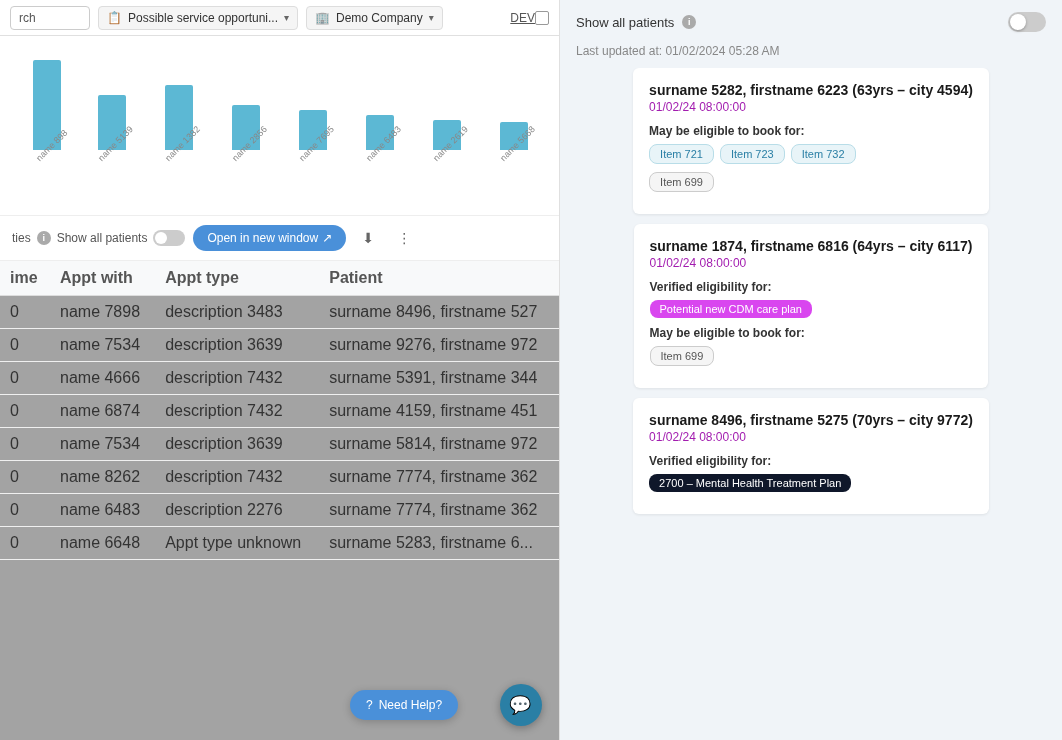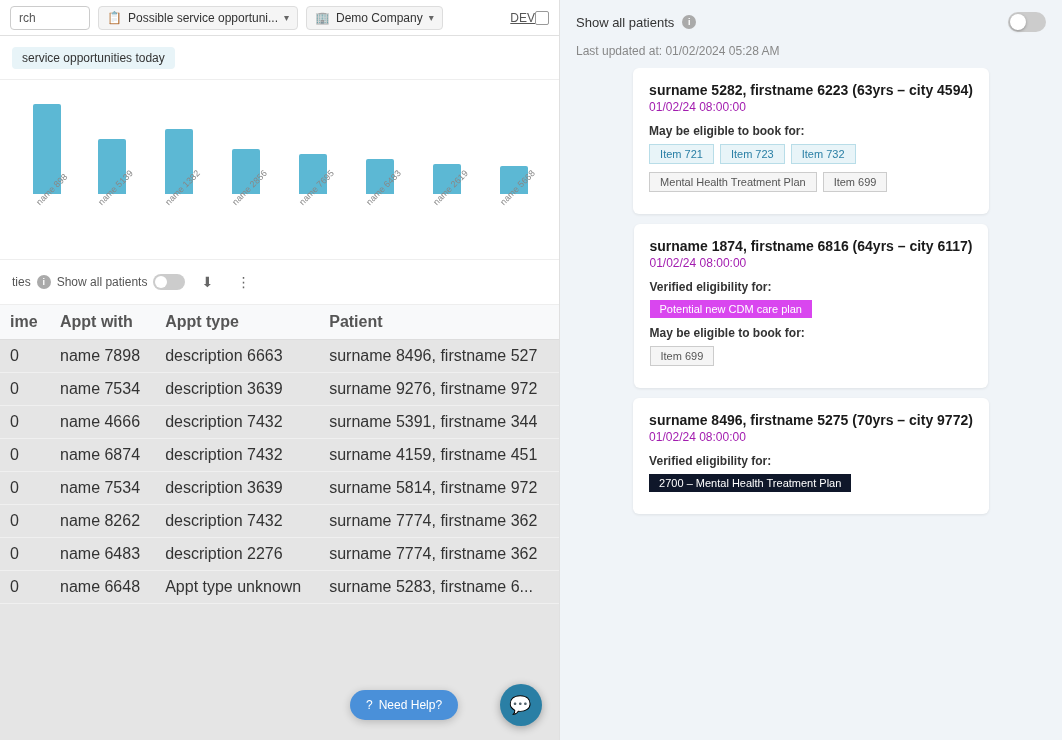--- a/index.html
+++ b/index.html
@@ -123,21 +123,21 @@
       transform-origin: top left;
       white-space: nowrap;
       margin-top: 4px;
       margin-left: 14px;
     }
 
     
     .table-section {
       flex: 1;
       overflow-y: auto;
-      background: #e5e5e5;
+      background: #a3a3a3;
     }
 
     .table-controls {
       display: flex;
       align-items: center;
       padding: 8px 12px;
       gap: 8px;
       border-bottom: 1px solid #eee;
       background: #fff;
     }
@@ -314,21 +314,21 @@
 
     .tags {
       display: flex;
       flex-wrap: wrap;
       gap: 6px;
       margin-bottom: 8px;
     }
 
     .tag {
       padding: 3px 10px;
-      border-radius: 0;
+      border-radius: 8px;
       font-size: 11px;
       font-weight: 500;
     }
 
     .tag-light {
       background: #e8f4f8;
       color: #2a7fa5;
       border: 1px solid #b8dde8;
     }
 
@@ -399,23 +399,20 @@
       <span class="icon">🏢</span>
       <span>Demo Company</span>
       <span class="chevron">▾</span>
     </div>
     <div class="dev-badge">
       <span>DEV</span>
       <div class="dev-checkbox"></div>
     </div>
   </div>
 
-  <div class="opportunities-header">
-    <div class="opp-label">service opportunities today</div>
-  </div>
 
   <div class="chart-area">
     <div class="chart-bars" id="chart-bars">
     <div class="bar-group">
           <div class="bar" style="height: 90px;"></div>
           <div class="bar-label">name 898</div>
         </div>
         <div class="bar-group">
           <div class="bar" style="height: 55px;"></div>
           <div class="bar-label">name 5139</div>
@@ -451,38 +448,42 @@
   <div class="table-section">
     <div class="table-controls">
       <div class="table-controls-left">
         <span>ties</span>
         <div class="info-icon">i</div>
         <span>Show all patients</span>
         <div class="toggle-switch">
           <div class="toggle-knob"></div>
         </div>
       </div>
+      <button class="open-new-btn">
+        <span>Open in new window</span>
+        <span>↗</span>
+      </button>
       <div class="icon-btn">⬇</div>
       <div class="icon-btn">⋮</div>
     </div>
 
     <table>
       <thead>
         <tr>
             <th>ime</th>
             <th>Appt with</th>
             <th>Appt type</th>
             <th>Patient</th>
           </tr>
       </thead>
       <tbody id="table-body">
       <tr>
             <td>0</td>
             <td>name 7898</td>
-            <td>description 6663</td>
+            <td>description 3483</td>
             <td>surname 8496, firstname 527</td>
           </tr>
           <tr>
             <td>0</td>
             <td>name 7534</td>
             <td>description 3639</td>
             <td>surname 9276, firstname 972</td>
           </tr>
           <tr>
             <td>0</td>
@@ -543,21 +544,20 @@
     <div class="patient-card">
       <div class="patient-name" id="patient-name-1">surname 5282, firstname 6223 (63yrs – city 4594)</div>
       <div class="patient-date" id="patient-date-1">01/02/24 08:00:00</div>
       <div class="eligible-label" id="may-eligible-label-1">May be eligible to book for:</div>
       <div class="tags">
         <span class="tag tag-light">Item 721</span>
         <span class="tag tag-light">Item 723</span>
         <span class="tag tag-light">Item 732</span>
       </div>
       <div class="tags">
-        <span class="tag tag-outline">Mental Health Treatment Plan</span>
         <span class="tag tag-outline">Item 699</span>
       </div>
     </div>
 
     <div class="patient-card">
       <div class="patient-name" id="patient-name-2">surname 1874, firstname 6816 (64yrs – city 6117)</div>
       <div class="patient-date" id="patient-date-2">01/02/24 08:00:00</div>
       <div class="eligible-label" id="verified-label-2">Verified eligibility for:</div>
       <div class="tags">
         <span class="tag tag-blue-dark">Potential new CDM care plan</span>

